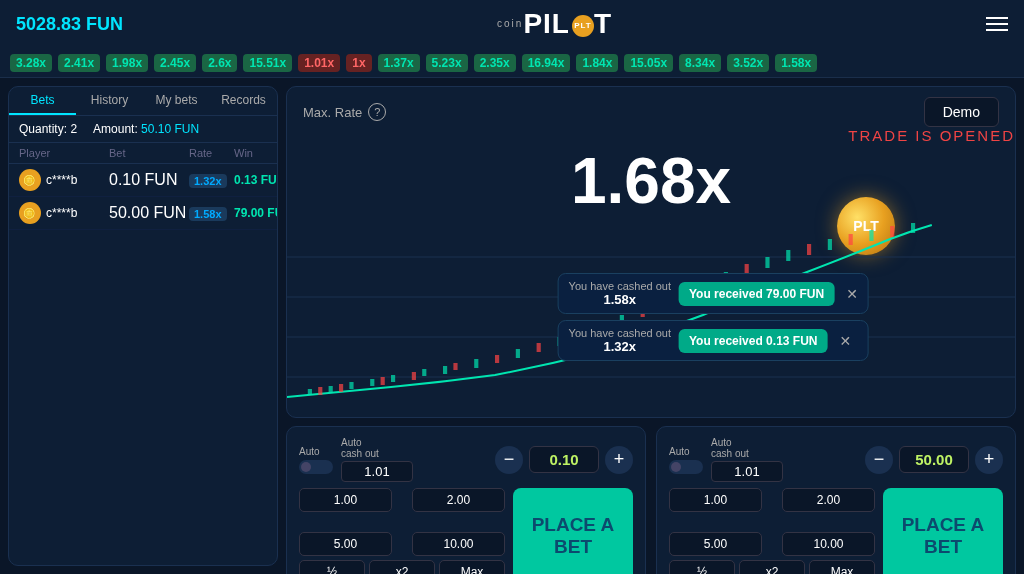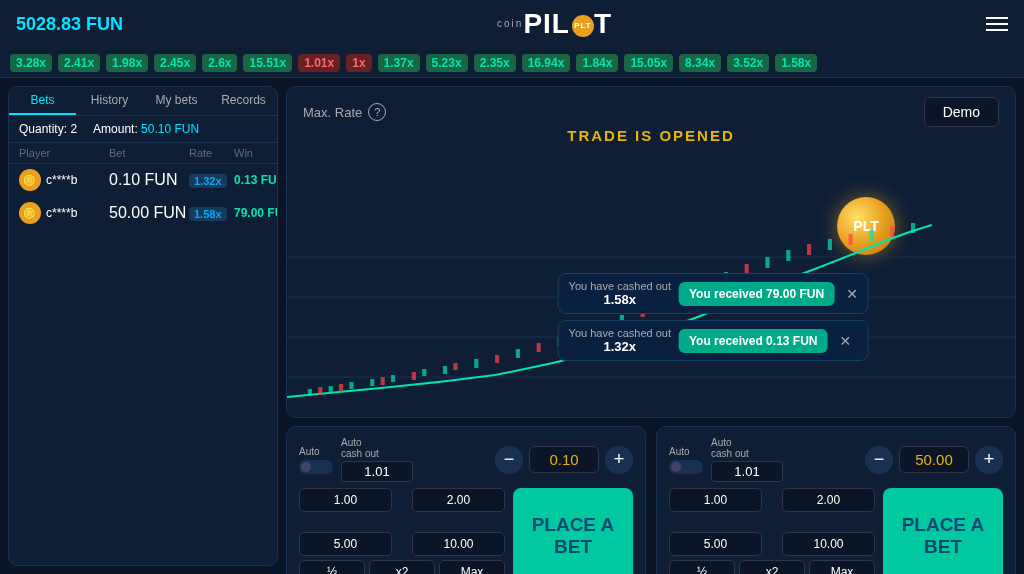--- a/index.html
+++ b/index.html
@@ -232,24 +232,24 @@
     .demo-btn {
       background: #0a1628;
       border: 1px solid #334;
       color: #fff;
       padding: 6px 18px;
       border-radius: 6px;
       font-size: 14px;
       cursor: pointer;
     }
     .trade-status {
-      text-align: center;
-      color: #eab308;
+      text-align: right;
+      color: #ef4444;
       font-size: 15px;
-      font-weight: bold;
+      font-weight: normal;
       letter-spacing: 2px;
       margin-top: -10px;
     }
     .multiplier-display {
       text-align: center;
       font-size: 64px;
       font-weight: 900;
       color: #fff;
       line-height: 1.1;
       margin-top: 2px;
@@ -393,23 +393,23 @@
       font-size: 18px;
       cursor: pointer;
       display: flex;
       align-items: center;
       justify-content: center;
     }
     .amount-value {
       background: #0a1628;
       border: 1px solid #334;
       border-radius: 6px;
-      color: #eab308;
+      color: #bef264;
       font-size: 15px;
-      font-weight: normal;
+      font-weight: bold;
       width: 70px;
       text-align: center;
       padding: 4px 6px;
     }
     .quick-amounts {
       display: grid;
       grid-template-columns: repeat(2, 1fr);
       gap: 20px;
     }
     .quick-btn {
@@ -559,20 +559,21 @@
 
     <div class="chart-area">
       <div class="chart-top">
         <div class="max-rate">
           <span>Max. Rate</span>
           <span class="help-icon">?</span>
         </div>
         <button class="demo-btn">Demo</button>
       </div>
       <div class="trade-status">TRADE IS OPENED</div>
+      <div class="multiplier-display">1.68x</div>
 
       <div class="plt-coin">
         <span>PLT</span>
       </div>
 
       <svg class="chart-svg" viewBox="0 0 700 200" preserveAspectRatio="none">
 
         <line x1="0" y1="160" x2="700" y2="160" stroke="#1a3050" stroke-width="1"></line>
         <line x1="0" y1="120" x2="700" y2="120" stroke="#1a3050" stroke-width="1"></line>
         <line x1="0" y1="80" x2="700" y2="80" stroke="#1a3050" stroke-width="1"></line>

